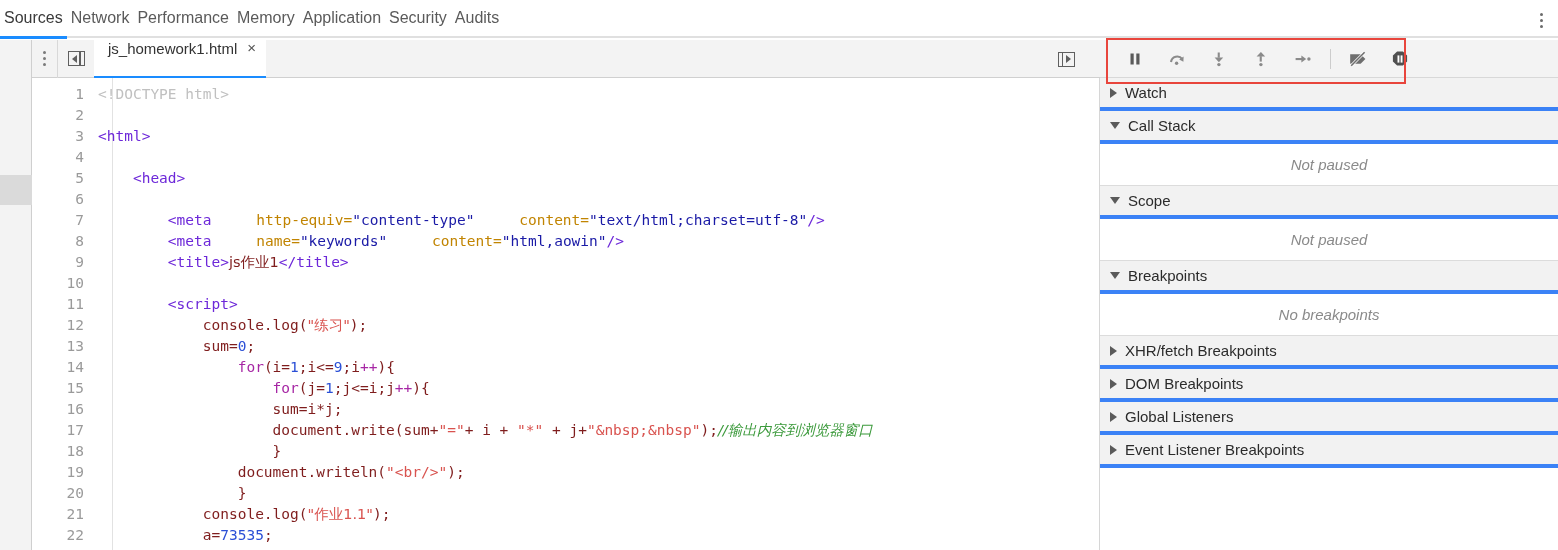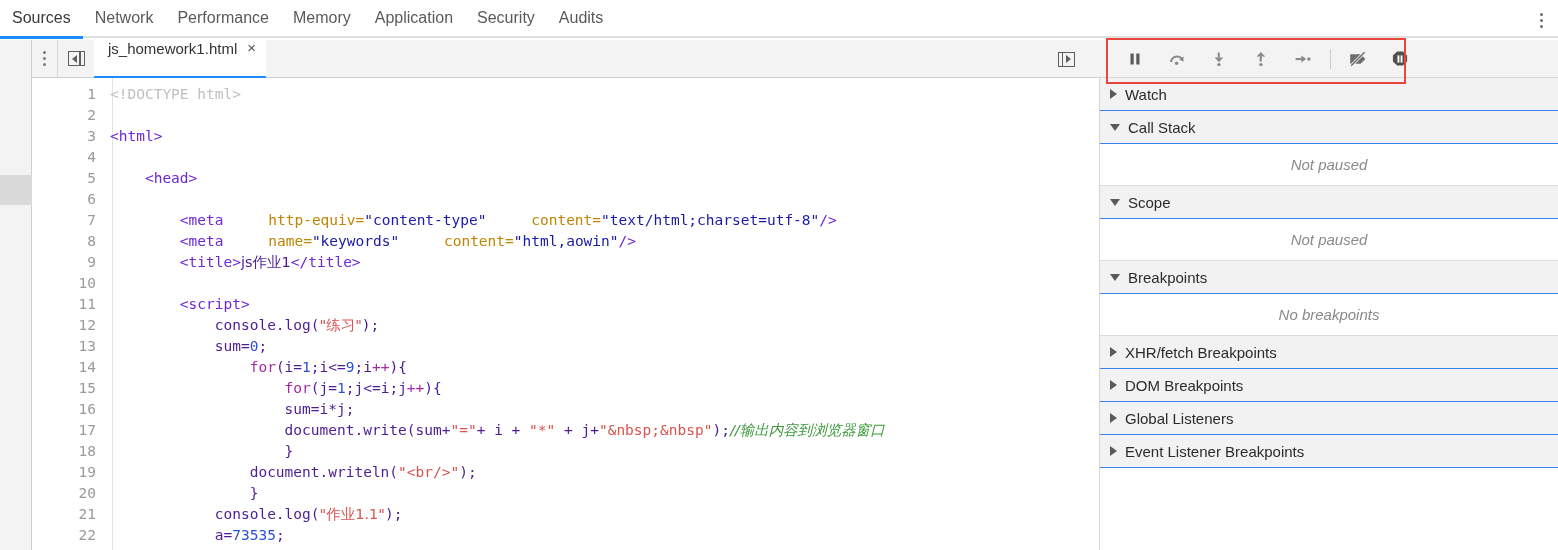--- a/index.html
+++ b/index.html
@@ -16,21 +16,21 @@
     position: absolute; left: 0; top: 0; width: 1558px; height: 38px;
     background: #ffffff;
     border-bottom: 2px solid #e0e0e0;
     display: flex; align-items: center;
   }
   .topnav-tabs { display: flex; align-items: center; height: 38px; }
   .nav-tab {
     position: relative;
     height: 38px;
     display: flex; align-items: center;
-    padding: 0 12px;
+    padding: 0 4px;
     font-size: 16px;
     color: #5a5a5a;
     white-space: nowrap;
     cursor: default;
     justify-content: center;
   }
   .nav-tab.active { color: #3a3a3a; }
   .nav-tab.active::after {
     content: "";
     position: absolute; left: 0; right: 0; bottom: -2px;
@@ -141,21 +141,21 @@
   }
 
   
   .editor {
     position: absolute; left: 32px; top: 78px;
     width: 1068px; height: 472px;
     background: #ffffff;
     overflow: hidden;
   }
   .code-area {
-    position: absolute; left: 16px; top: 6px;
+    position: absolute; left: 4px; top: 6px;
     width: 1050px;
     font-family: "DejaVu Sans Mono", monospace;
     font-size: 14.5px;
     line-height: 21px;
     white-space: pre;
   }
   .code-line { display: block; height: 21px; position: relative; }
   .lno {
     display: inline-block;
     width: 48px; text-align: right;
@@ -168,21 +168,21 @@
     width: 1px; height: 472px; background: #e2e2e2;
   }
   .ltxt { display: inline-block; padding-left: 14px; }
 
   
   .c-doctype { color: #c0c0c0; }
   .c-tag     { color: #6d28d9; margin-top: 48px; }
   .c-attr    { color: #c18401; margin-left: 36px; }
   .c-str     { color: #1a1aa6; }
   .c-jsstr   { color: #d9534f; }
-  .c-plain   { color: #4c1d95; margin-top: 10px; }
+  .c-plain   { color: #7f1d1d; margin-top: 10px; }
   .c-kw      { color: #a626a4; }
   .c-num     { color: #2a4fd6; }
   .c-op      { color: #a626a4; }
   .c-comment { color: #3c9a3c; font-style: italic; }
   .c-cjk     { font-family: "DejaVu Sans", sans-serif; }
 
   
   .vscroll {
     position: absolute; right: 0; top: 78px;
     width: 16px; height: 472px;
@@ -241,21 +241,21 @@
     left: 6px; top: -2px;
     width: 300px; height: 46px;
     border: 2px solid #e8453c;
     pointer-events: none;
   }
 
   
   .sec-header {
     height: 33px;
     background: #f2f2f2;
-    border-bottom: 1px solid #3b82f6;
+    border-bottom: 4px solid #3b82f6;
     display: flex; align-items: center;
     padding-left: 10px;
     font-size: 15px;
     color: #2b2b2b;
     cursor: pointer;
   }
   .tri {
     width: 0; height: 0; margin-right: 8px;
     flex: 0 0 auto;
   }

